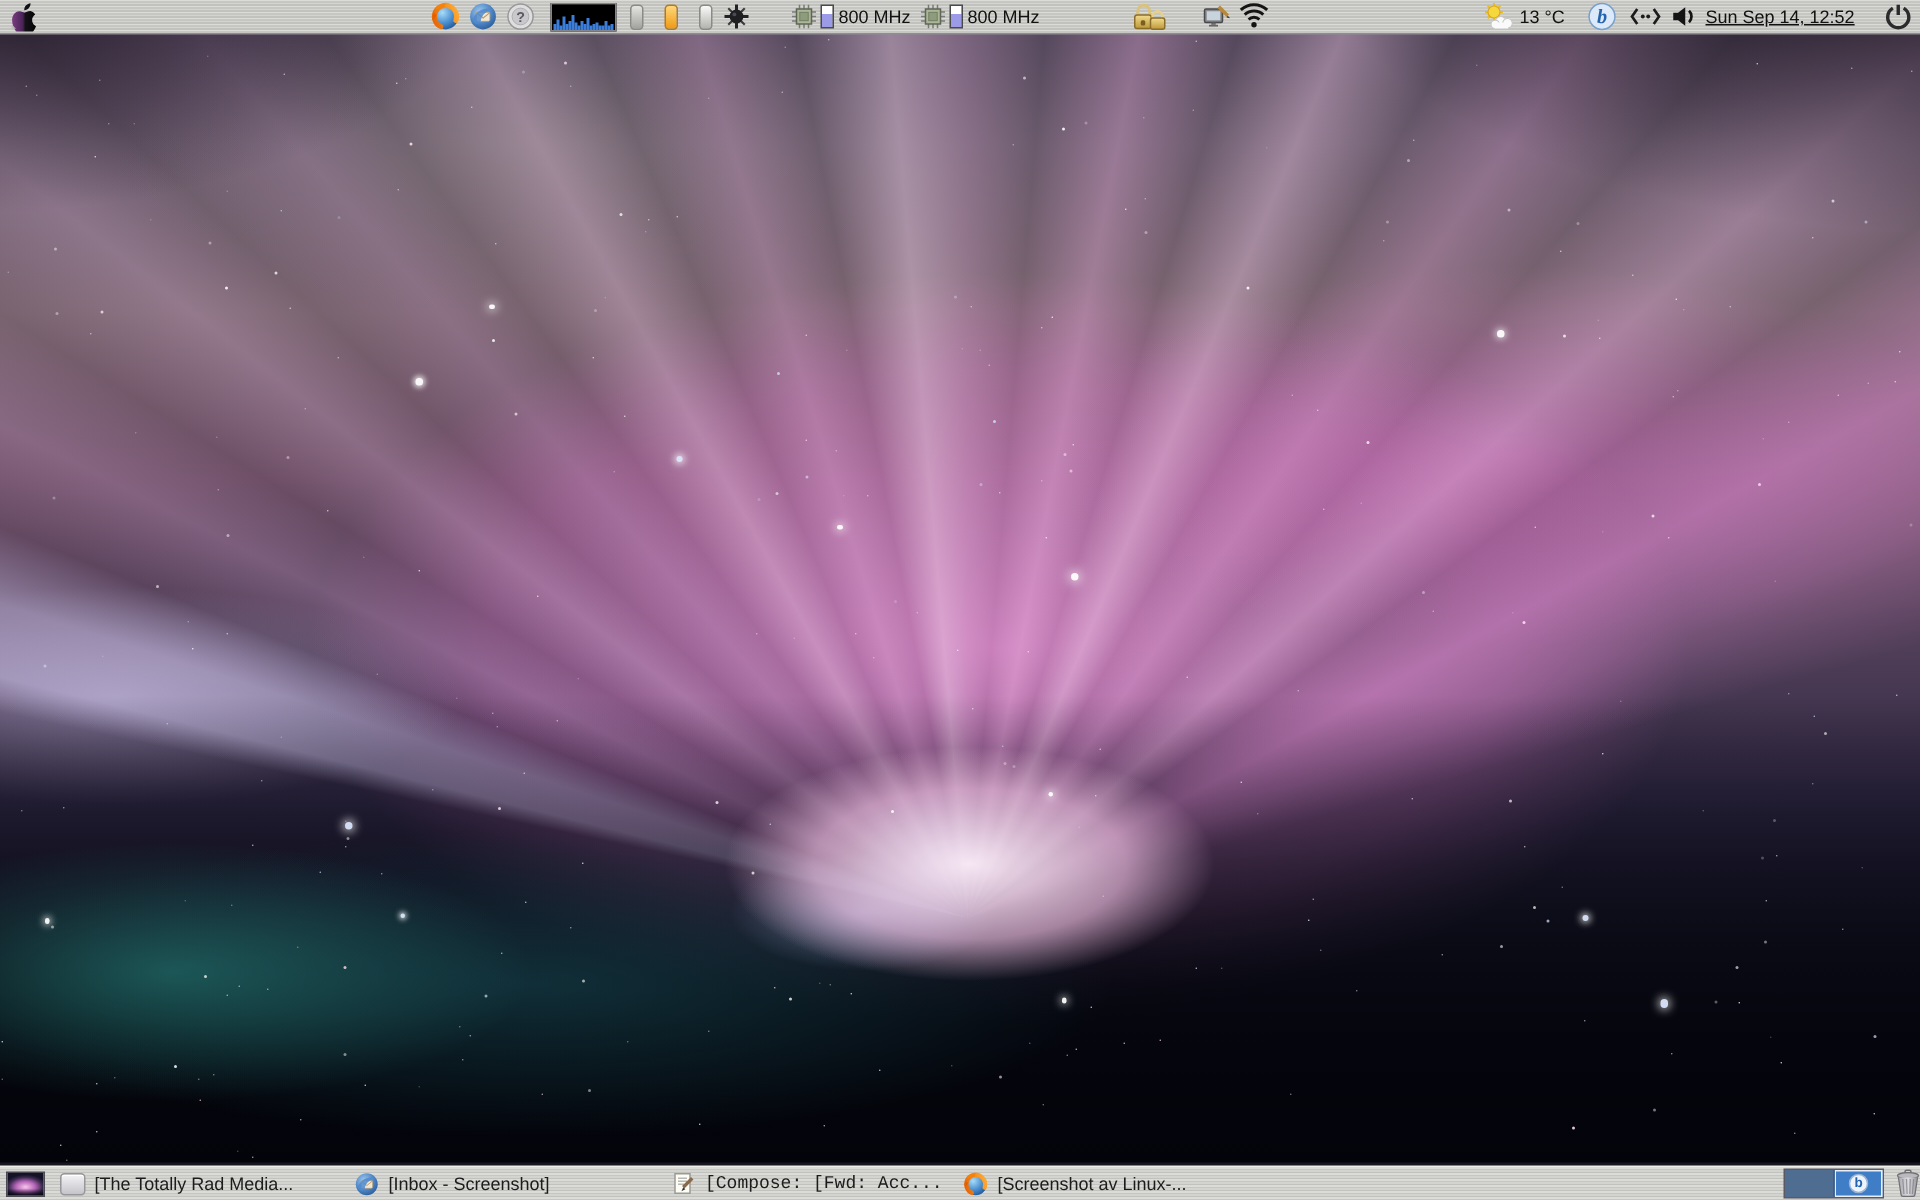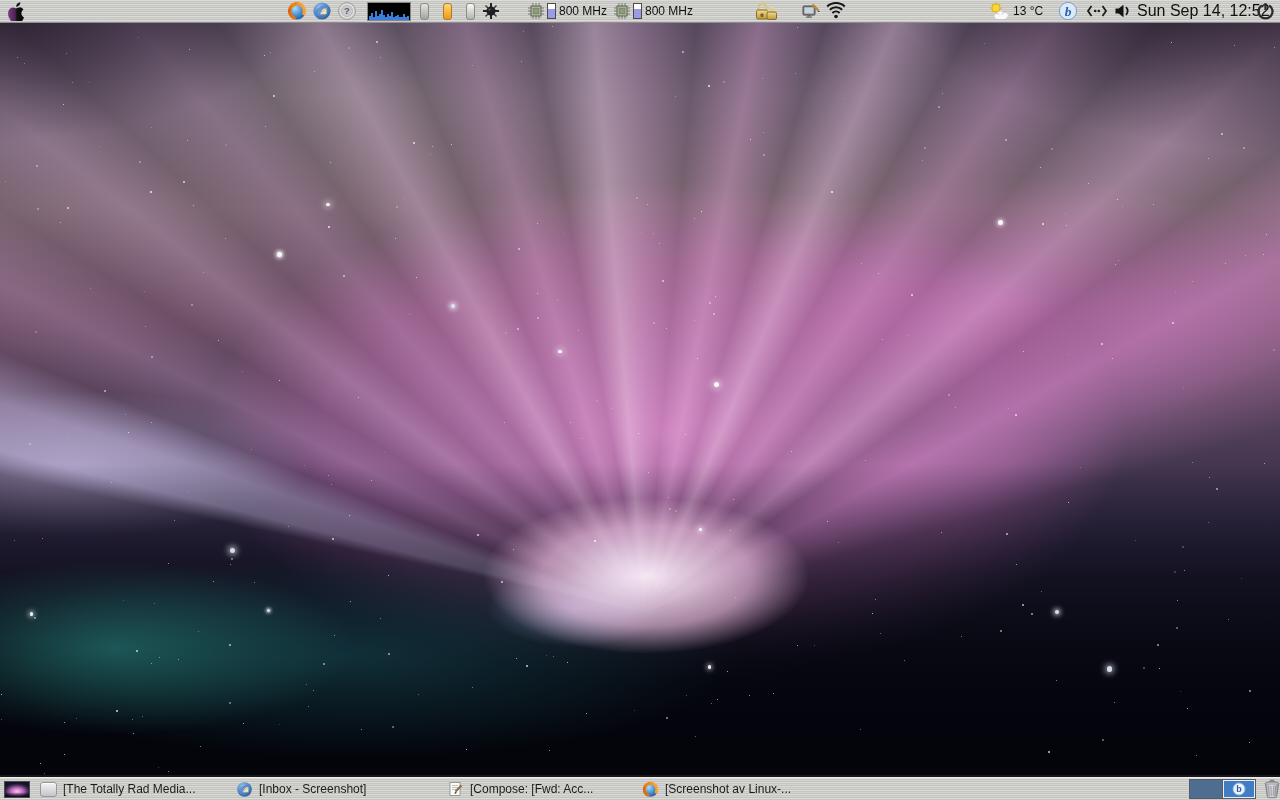--- a/index.html
+++ b/index.html
@@ -678,21 +678,21 @@
     </div>
 
     <div class="tp-item" style="left:1114px;">
       <svg width="18" height="16" viewBox="0 0 18 16">
         <path d="M1.5 5.5 h3.2 L9.5 1.8 v12.4 L4.7 10.5 H1.5 z" fill="#141414"></path>
         <path d="M12 4.2 a5.2 5.2 0 0 1 0 7.6" fill="none" stroke="#141414" stroke-width="1.8"></path>
       </svg>
     </div>
 
     <div class="tp-item" style="left:1137px;">
-      <span class="ptext" style="font-size:16px;">Sun Sep 14, 12:52</span>
+      <span class="ptext" style="font-size:12px;text-decoration:underline;">Sun Sep 14, 12:52</span>
     </div>
 
     <div class="tp-item" style="left:1256px;">
       <svg width="19" height="19" viewBox="0 0 20 20">
         <path d="M6.2 3.6 a7.4 7.4 0 1 0 7.6 0" fill="none" stroke="#2b2b2e" stroke-width="2.4"></path>
         <line x1="10" y1="1.2" x2="10" y2="8.5" stroke="#2b2b2e" stroke-width="2.4"></line>
       </svg>
     </div>
   </div>
 
@@ -707,21 +707,21 @@
       <span class="wlabel">[The Totally Rad Media...</span>
     </div>
 
     <div class="win-btn" style="width:182px;">
       <svg width="17" height="17">
           <use href="#icon-thunderbird"></use>
         </svg>
       <span class="wlabel">[Inbox - Screenshot]</span>
     </div>
 
-    <div class="win-btn" style="width:186px;margin-left:22px;">
+    <div class="win-btn" style="width:186px;margin-left:22px;font-family:Liberation Mono, monospace;">
       <svg width="16" height="16" viewBox="0 0 16 16">
         <rect x="2" y="1.5" width="10" height="13" fill="#fdfdf6" stroke="#9a9a96"></rect>
         <g stroke="#b8b8b4" stroke-width=".9">
           <line x1="4" y1="4.5" x2="10" y2="4.5"></line>
             <line x1="4" y1="6.5" x2="10" y2="6.5"></line>
           <line x1="4" y1="8.5" x2="8" y2="8.5"></line>
         </g>
         <line x1="7.5" y1="10.5" x2="13.5" y2="4.5" stroke="#8a6a4a" stroke-width="2.2"></line>
         <path d="M7.5 10.5 l-1.2 2.6 2.6-1.2z" fill="#333"></path>
       </svg>

